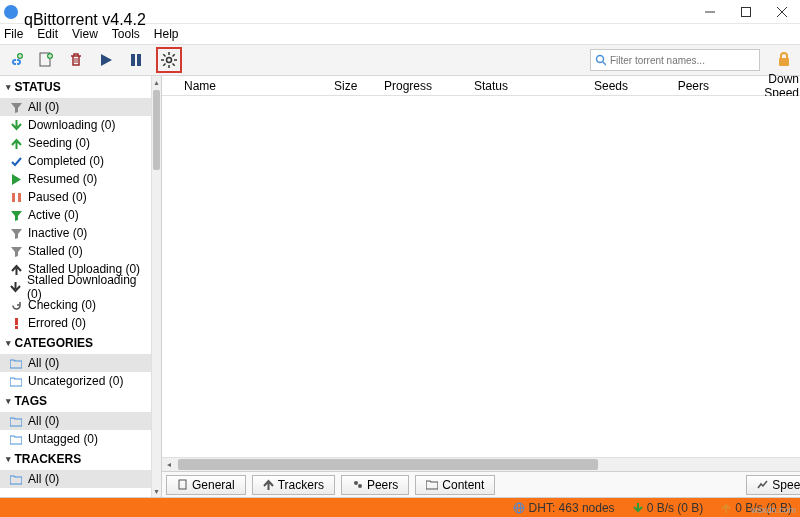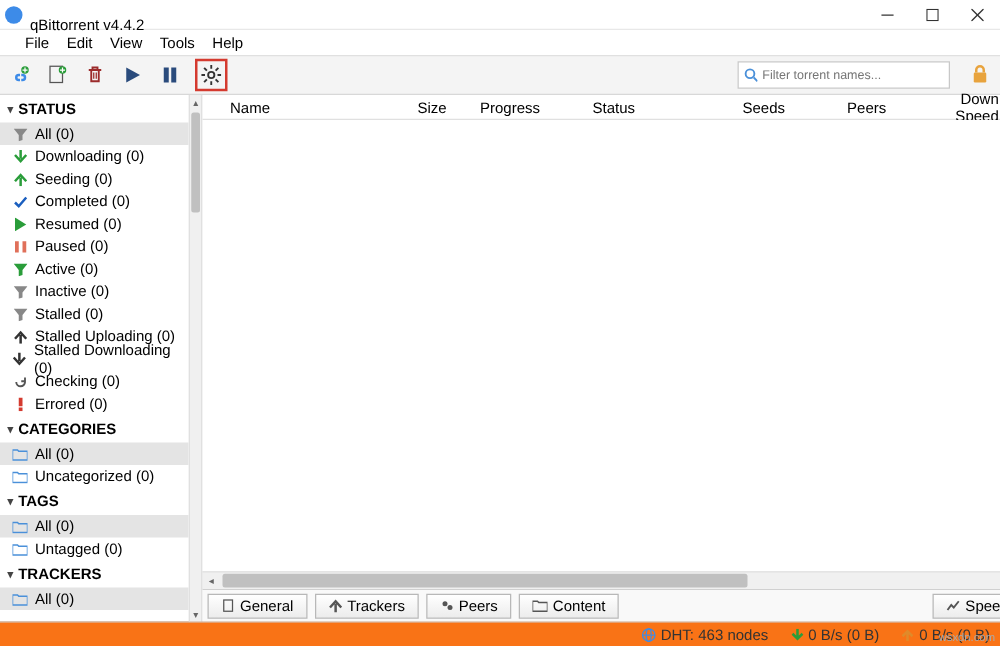--- a/index.html
+++ b/index.html
@@ -1,22 +1,22 @@
 <!DOCTYPE html>
 <html><head>
 <meta charset="utf-8">
 <style>
 * { box-sizing: border-box; margin: 0; padding: 0; font-family: "Segoe UI", Tahoma, sans-serif; font-size: 12px; }
 body { background: #fff; width: 800px; height: 517px; overflow: hidden; color: #000; }
 .titlebar { height: 24px; display: flex; align-items: center; padding: 0 4px; border-bottom: 1px solid #e8e8e8; }
 .titlebar .app-icon { width: 14px; height: 14px; border-radius: 50%; background: #3d8be8; margin-right: 6px; }
-.titlebar .title { flex: 1; font-size: 12px; margin-top: 16px; }
+.titlebar .title { flex: 1; font-size: 16px; margin-top: 16px; }
 .winbtns { display: flex; gap: 24px; margin-right: 8px; }
 .winbtn { width: 12px; height: 12px; display: flex; align-items: center; justify-content: center; cursor: default; }
-.menubar { height: 20px; display: flex; align-items: center; padding: 0 20px; gap: 14px; }
+.menubar { height: 20px; display: flex; align-items: center; padding: 0 4px; gap: 14px; }
 .menubar span { cursor: default; }
 .toolbar { height: 32px; background: #f4f4f4; border-top: 1px solid #e0e0e0; border-bottom: 1px solid #d8d8d8; display: flex; align-items: center; padding: 0 6px; gap: 10px; }
 .tbtn { width: 20px; height: 20px; display: flex; align-items: center; justify-content: center; cursor: pointer; }
 .tbtn.highlight { border: 2px solid #d43a2f; width: 26px; height: 26px; }
 .toolbar .spacer { flex: 1; }
 .search { width: 170px; height: 22px; border: 1px solid #c8c8c8; background: #fff; display: flex; align-items: center; padding: 0 4px; gap: 4px; }
 .search input { border: none; outline: none; width: 100%; color: #888; font-size: 10px; }
 .lock { width: 18px; height: 18px; margin-left: 6px; }
 .main { display: flex; height: calc(517px - 24px - 20px - 32px - 20px); }
 .sidebar-wrap { width: 162px; border-right: 1px solid #d0d0d0; display: flex; }

